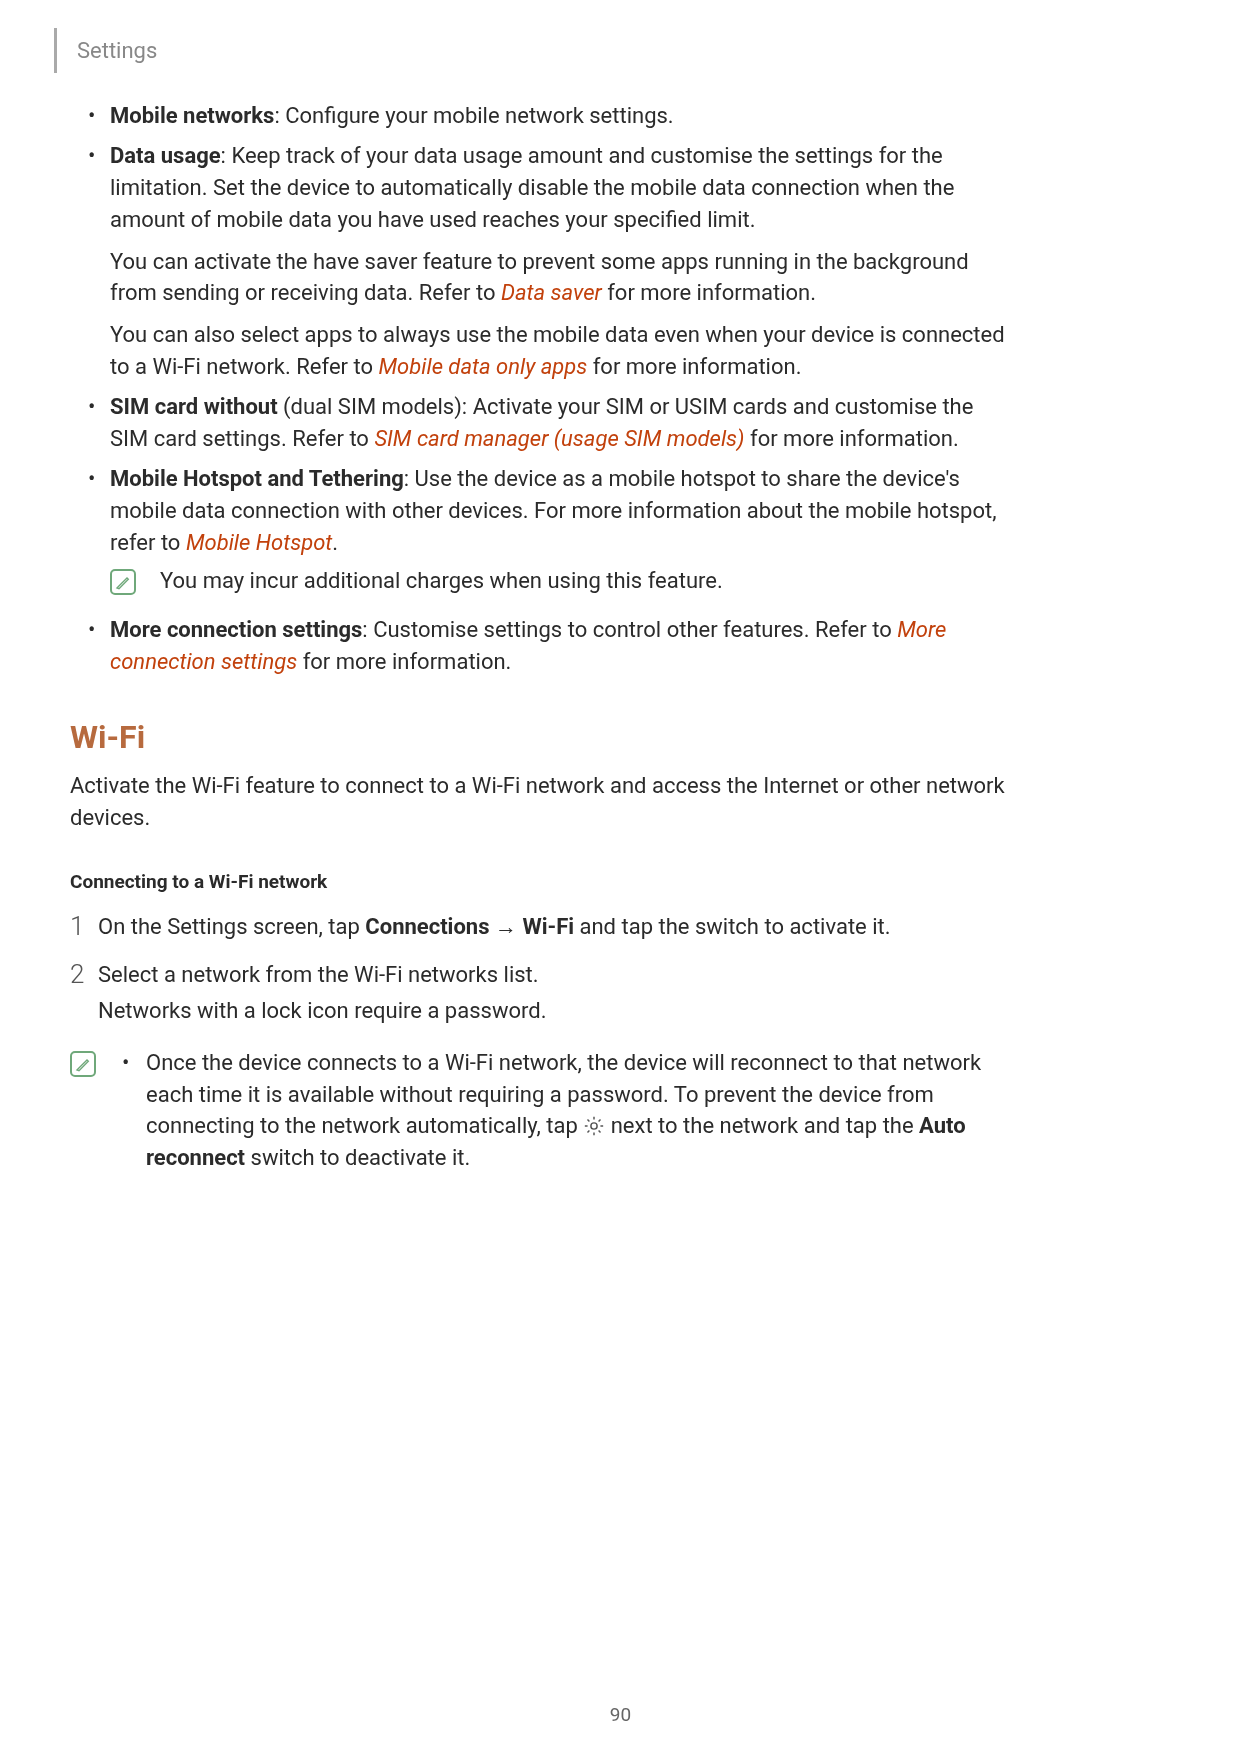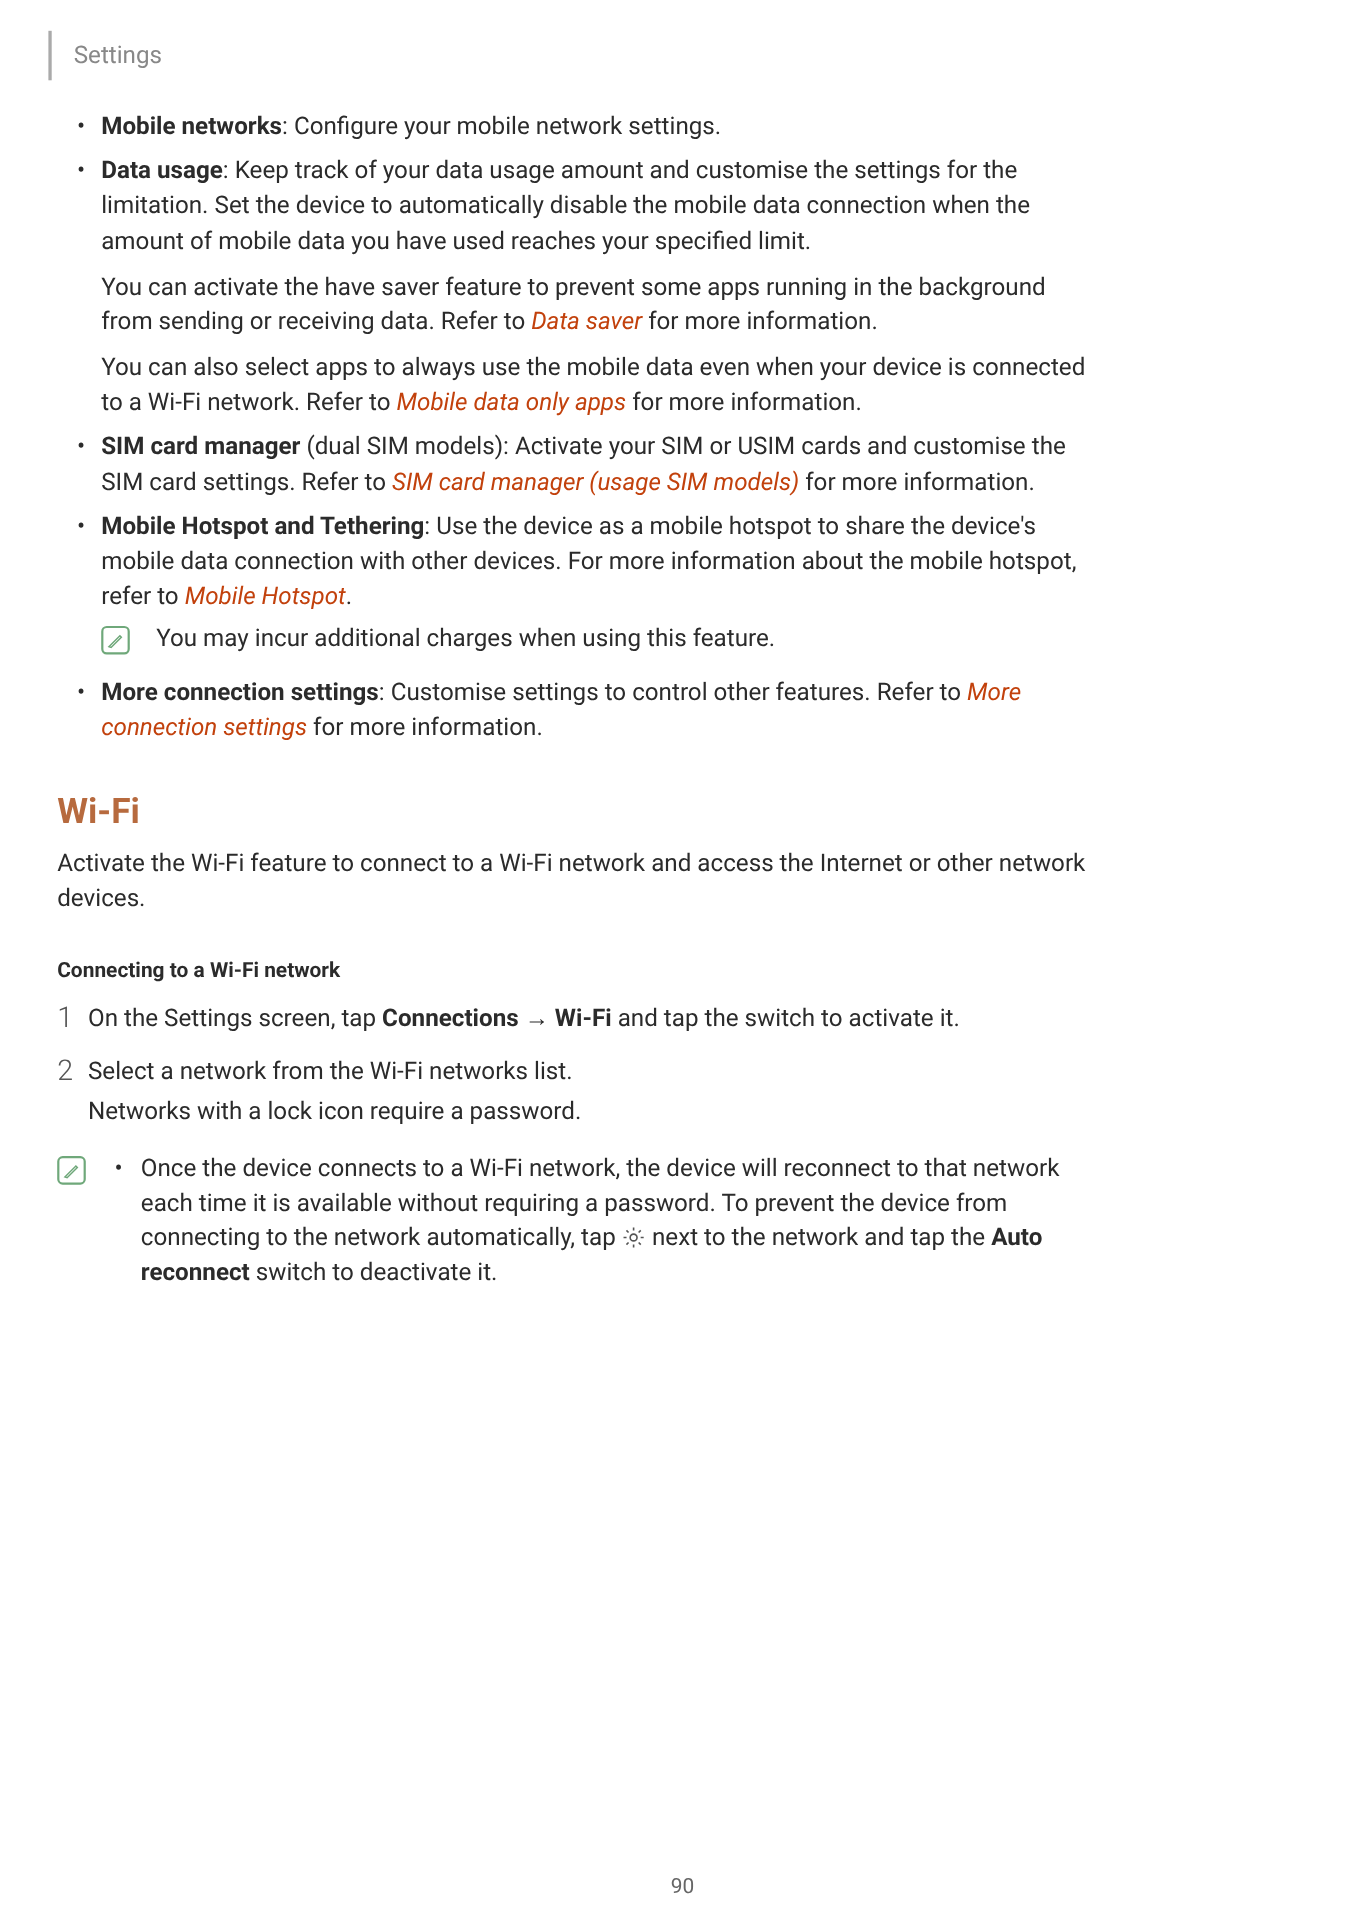--- a/index.html
+++ b/index.html
@@ -11,40 +11,40 @@
       font-family: -apple-system, "Segoe UI", Roboto, "Helvetica Neue", Arial, sans-serif;
       width: 1241px;
       height: 1754px;
       background: #ffffff;
       position: relative;
       color: #2b2b2b;
     }
     .page-header {
       position: absolute;
       top: 30px;
-      left: 44px;
+      left: 54px;
       display: flex;
       align-items: center;
       height: 40px;
     }
     .header-bar {
       width: 3px;
       height: 45px;
       background: #aaaaaa;
       margin-right: 20px;
     }
     .header-title {
       font-size: 22px;
       color: #888888;
       font-weight: 400;
     }
     .content {
       position: absolute;
       top: 100px;
-      left: 52px;
+      left: 70px;
       width: 940px;
     }
     .bullet-list {
       list-style: none;
       padding-left: 18px;
     }
     .bullet-item {
       position: relative;
       padding-left: 22px;
       margin-bottom: 8px;
@@ -204,21 +204,21 @@
       <span class="bold-lead">Data usage</span><span>: Keep track of your data usage amount and customise the settings for the limitation. Set the device to automatically disable the mobile data connection when the amount of mobile data you have used reaches your specified limit.</span>
       <div class="sub-para">
         <span>You can activate the have saver feature to prevent some apps running in the background from sending or receiving data. Refer to </span><a class="link" href="#">Data saver</a><span> for more information.</span>
       </div>
       <div class="sub-para">
         <span>You can also select apps to always use the mobile data even when your device is connected to a Wi-Fi network. Refer to </span><a class="link" href="#">Mobile data only apps</a><span> for more information.</span>
       </div>
     </li>
 
     <li class="bullet-item">
-      <span class="bold-lead">SIM card manager</span><span> (dual SIM models): Activate your SIM or USIM cards and customise the SIM card settings. Refer to </span><a class="link" href="#">SIM card manager (usage SIM models)</a><span> for more information.</span>
+      <span class="bold-lead">SIM card without</span><span> (dual SIM models): Activate your SIM or USIM cards and customise the SIM card settings. Refer to </span><a class="link" href="#">SIM card manager (usage SIM models)</a><span> for more information.</span>
     </li>
 
     <li class="bullet-item">
       <span class="bold-lead">Mobile Hotspot and Tethering</span><span>: Use the device as a mobile hotspot to share the device's mobile data connection with other devices. For more information about the mobile hotspot, refer to </span><a class="link" href="#">Mobile Hotspot</a><span>.</span>
       <div class="note-row">
         <div class="note-icon-box">
           <svg viewBox="0 0 24 24" width="16" height="16">
               <path fill="none" stroke="#6fa87a" stroke-width="2" d="M4 20 L18 6 L20 8 L6 22 L3 21 Z"></path>
             </svg>
         </div>

